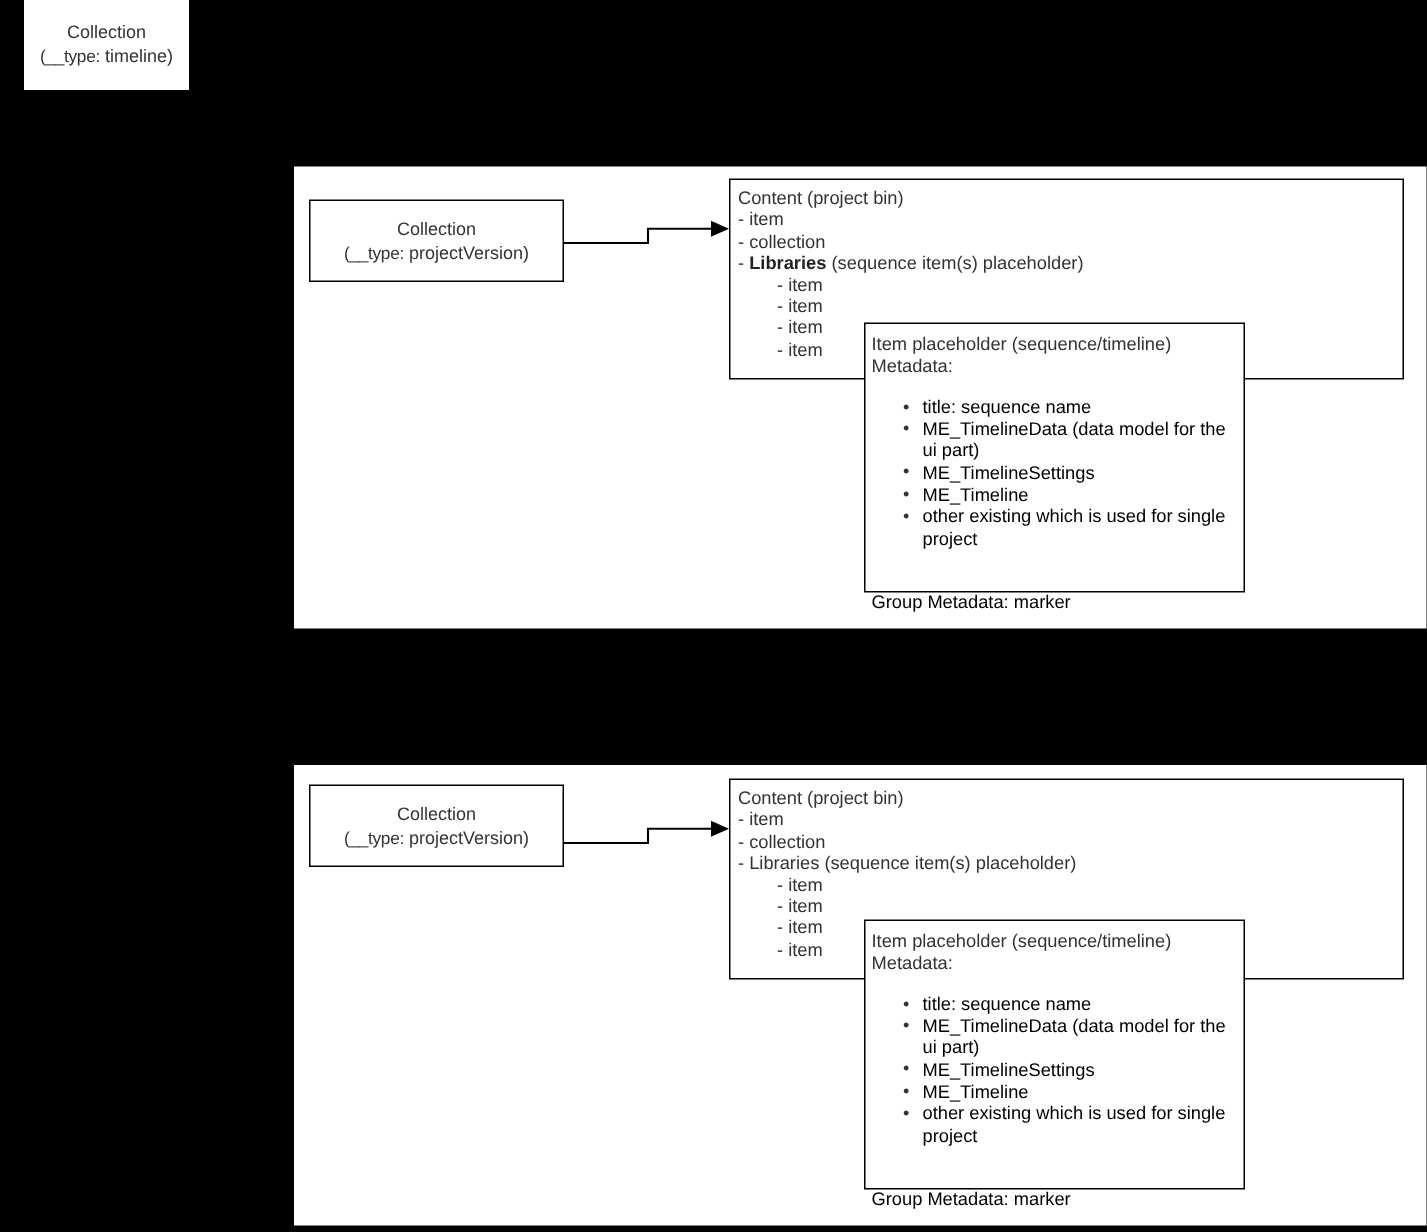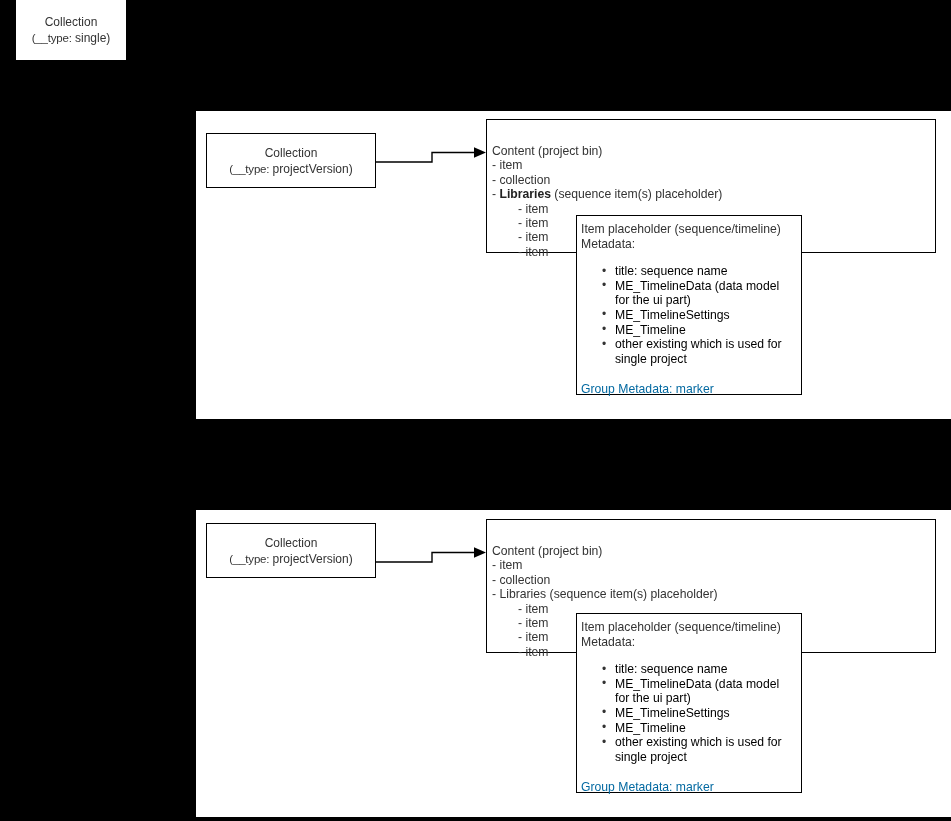--- a/index.html
+++ b/index.html
@@ -72,34 +72,34 @@
     transform: translateY(-50%);
     text-align: center;
   }
   .cb-line1 { color: #333333; font-size: 12px; line-height: 16px; }
   .cb-line2 { color: #333333; font-size: 12px; line-height: 16px; }
 
   
   .content-box {
     width: 450px;
     height: 134px;
-    padding: 24px 0 0 5px;
+    padding: 5px 0 0 5px;
   }
   .content-box .line {
     color: #333333;
     font-size: 12.2px;
     line-height: 14.4px;
     white-space: nowrap;
   }
   .content-box .line.indent { padding-left: 26px; }
   .content-box .line b { font-weight: bold; color: #222222; }
 
   
   .placeholder-box {
-    width: 226px;
+    width: 254px;
     height: 180px;
     padding: 6px 0 0 4px;
   }
   .placeholder-box .hl {
     color: #333333;
     font-size: 12.2px;
     line-height: 14.6px;
     white-space: nowrap;
   }
   .placeholder-box ul {
@@ -116,42 +116,42 @@
   }
   .placeholder-box li::before {
     content: "\2022";
     position: absolute;
     left: -13px;
     top: -0.5px;
     font-size: 12px;
     color: #333333;
   }
   .placeholder-box .footer {
-    margin-top: 16px;
-    color: #0369a1;
+    margin-top: 28px;
+    color: #000000;
     font-size: 12.2px;
     line-height: 14.6px;
     white-space: nowrap;
   }
 
   
   .connector {
     position: absolute;
     pointer-events: none;
   }
 </style>
 </head>
 <body>
 
 <div class="canvas">
 
   <div id="box-project">
     <div class="bx-inner">
       <div class="cb-line1">Collection</div>
-      <div class="cb-line2"><span class="mono">(__type:</span><span> single)</span></div>
+      <div class="cb-line2"><span class="mono">(__type:</span><span> timeline)</span></div>
     </div>
   </div>
 
   <div class="panel" id="panel-top"></div>
 
   <div class="dbox collection-box" style="left:190px; top:133px;">
     <div class="cb-center">
       <div class="cb-line1">Collection</div>
       <div class="cb-line2"><span class="mono">(__type:</span><span> projectVersion)</span></div>
     </div>

